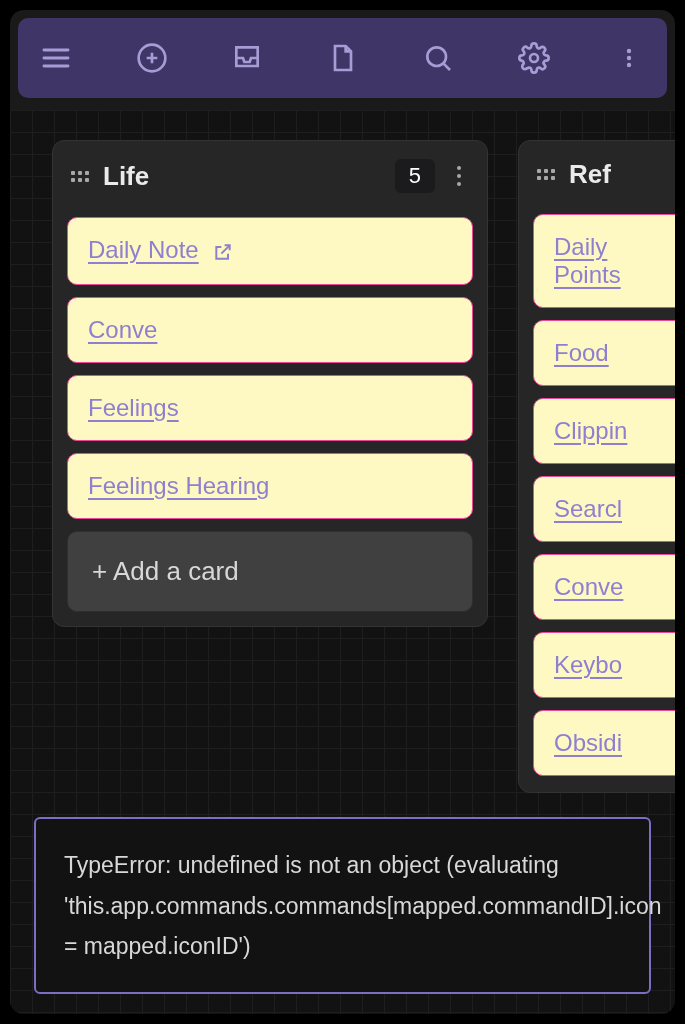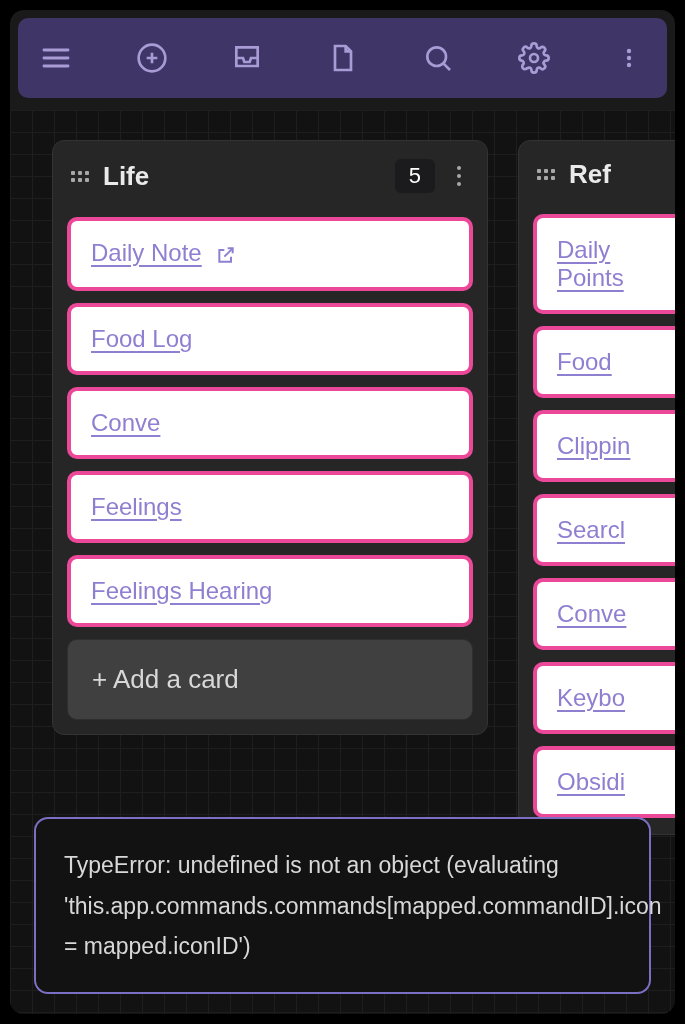--- a/index.html
+++ b/index.html
@@ -111,22 +111,22 @@
     width: 20px;
     height: 28px;
     display: flex;
     align-items: center;
     justify-content: center;
     cursor: pointer;
   }
   .lane-menu svg { width: 6px; height: 22px; }
 
   .card {
-    background: #ffffff;
-    border: 4px solid #ec4899;
+    background: #fef9c3;
+    border: 1px solid #ec4899;
     border-radius: 10px;
     margin: 6px 14px;
     padding: 18px 20px;
     cursor: pointer;
   }
   .card-link {
     color: #8f7fd1;
     font-size: 24px;
     text-decoration: underline;
     text-underline-offset: 4px;
@@ -150,21 +150,21 @@
     cursor: pointer;
   }
 
   .error-panel {
     position: absolute;
     left: 24px;
     right: 24px;
     bottom: 20px;
     background: #121212;
     border: 2px solid #7a6fc2;
-    border-radius: 14px;
+    border-radius: 6px;
     padding: 26px 28px;
     color: #d8d8d8;
     font-size: 23px;
     line-height: 1.75;
     z-index: 10;
   }
 </style>
 </head>
 <body>
 
@@ -245,23 +245,20 @@
         <span class="card-link">Daily Note</span>
         <span class="ext-icon">
           <svg viewBox="0 0 24 24" fill="none" stroke="currentColor" stroke-width="2.4">
             <path d="M14 4h6v6"></path>
               <path d="M20 4L10 14"></path>
               <path d="M18 14v6H4V6h6"></path>
           </svg>
         </span>
       </div>
       <div class="card">
-        <span class="card-link">Food Log</span>
-      </div>
-      <div class="card">
         <span class="card-link">Conve</span>
       </div>
       <div class="card">
         <span class="card-link">Feelings</span>
       </div>
       <div class="card">
         <span class="card-link">Feelings Hearing</span>
       </div>
 
       <div class="add-card">

